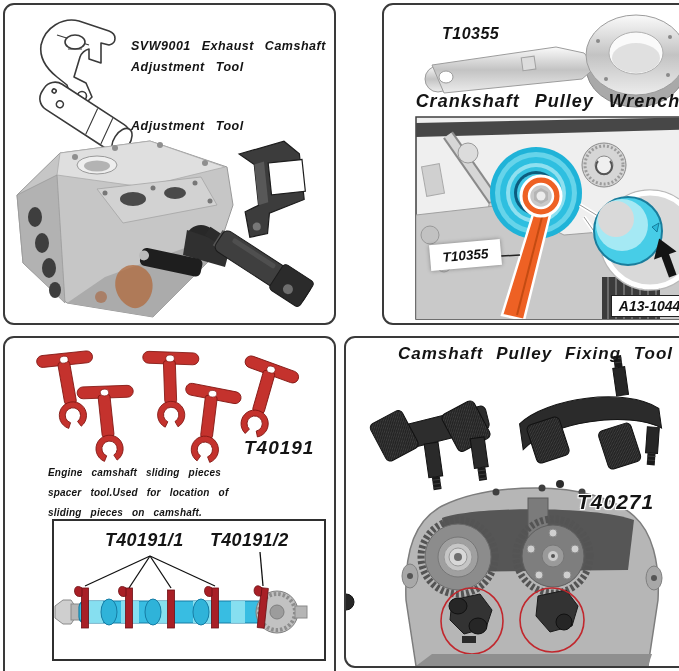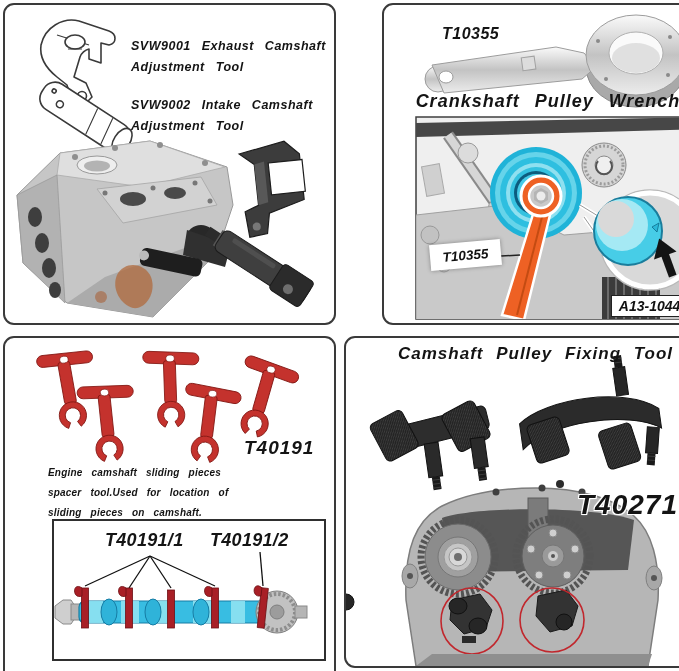--- a/index.html
+++ b/index.html
@@ -16,21 +16,21 @@
   .callout{position:absolute;background:#fff;display:flex;align-items:center;justify-content:center;
            font-style:italic;font-weight:bold;color:#111;}
   .co-t10355{left:46px;top:237px;width:71px;height:26px;font-size:13.5px;transform:rotate(-5deg);
              box-shadow:0 0 4px rgba(0,0,0,.35);}
   .co-a13{left:227px;top:290px;width:85px;height:22px;font-size:14px;border:1.5px solid #222;
           box-sizing:border-box;letter-spacing:0;}
   .bl-part{font-size:19px;left:239px;top:100px;letter-spacing:1px;}
   .bl-desc{font-size:10px;left:43px;letter-spacing:0.2px;word-spacing:6px;}
   .bl-lab{font-size:18px;letter-spacing:0.3px;}
   .br-title{font-size:17px;width:100%;text-align:center;top:7px;letter-spacing:1px;word-spacing:7px;}
-  .br-part{font-size:28px;left:231px;top:152px;letter-spacing:1px;
+  .br-part{font-size:21px;left:231px;top:152px;letter-spacing:1px;
            text-shadow:-1px -1px 0 #fff,1px -1px 0 #fff,-1px 1px 0 #fff,1px 1px 0 #fff,0 0 3px #fff;}
 </style>
 </head>
 <body>
 
 <div class="canvas">
 
   <div class="panel" style="left:3px;top:3px;width:333px;height:322px;">
     <svg width="329" height="318" viewBox="0 0 329 318">
 
@@ -94,21 +94,20 @@
         <rect x="-66" y="-5" width="16" height="10" fill="#2b2b2b"></rect>
         <rect x="-54" y="-9" width="6" height="18" fill="#555"></rect>
         <rect x="-52" y="-12" width="104" height="24" rx="6" fill="#3f3f3f" stroke="#1c1c1c"></rect>
         <rect x="16" y="-15" width="36" height="30" rx="4" fill="#2b2b2b" stroke="#1c1c1c"></rect>
         <circle cx="33" cy="5" r="5" fill="#6e6e6e"></circle>
         <rect x="-40" y="-9" width="50" height="5" rx="2" fill="#5a5a5a" opacity="0.6"></rect>
       </g>
     </svg>
     <div class="t tl-line" style="left:126px;top:35px;">SVW9001 Exhaust Camshaft</div>
     <div class="t tl-line" style="left:126px;top:56px;">Adjustment Tool</div>
-    <div class="t tl-line" style="left:126px;top:94px;">SVW9002 Intake Camshaft</div>
     <div class="t tl-line" style="left:126px;top:115px;">Adjustment Tool</div>
   </div>
 
   <div class="panel" style="left:344px;top:3px;width:332px;height:322px;margin-left:38px;">
     <svg width="328" height="318" viewBox="0 0 328 318">
       <defs>
         <linearGradient id="chrome" x1="0" y1="0" x2="0" y2="1">
           <stop offset="0" stop-color="#fafafa"></stop>
             <stop offset="0.5" stop-color="#c3c3c3"></stop>
             <stop offset="1" stop-color="#ececec"></stop>

